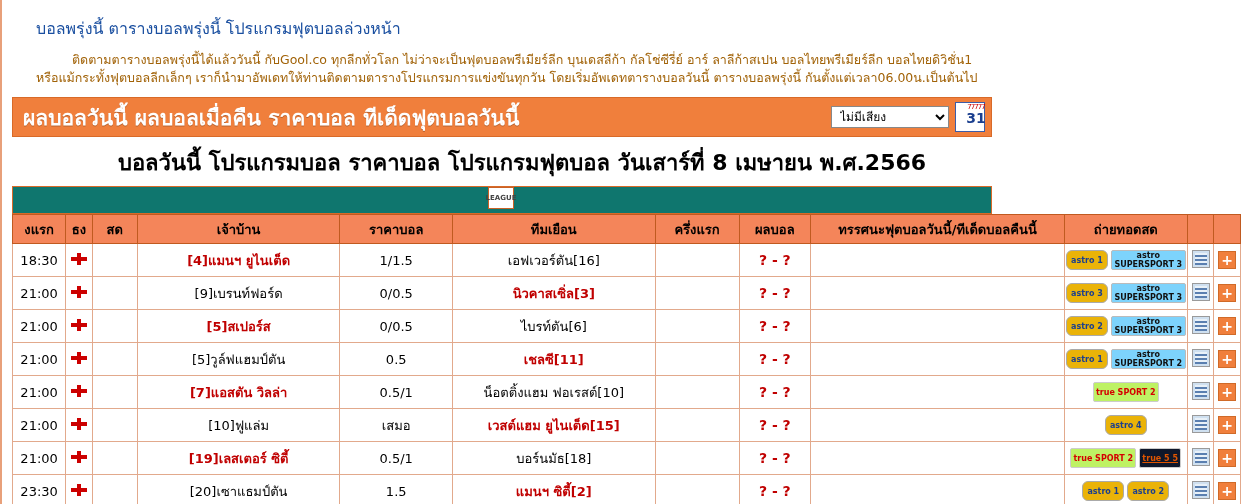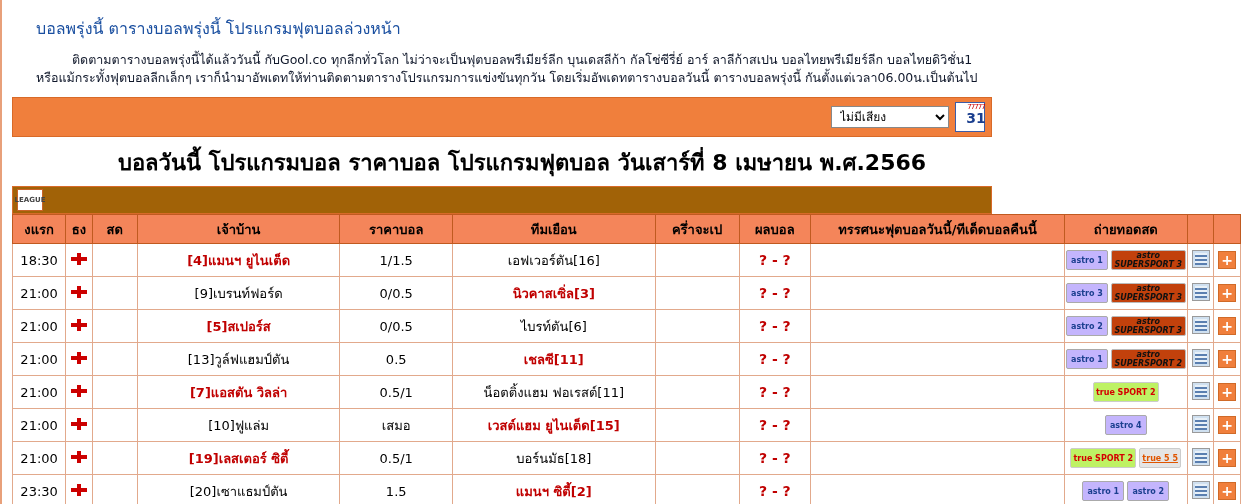--- a/index.html
+++ b/index.html
@@ -10,21 +10,21 @@
     font-size:13px;color:#000;
   }
   .page{width:1002px;height:504px;position:relative;border-left:2px solid #e8a07a;box-sizing:border-box;}
   .topbar{height:6px;background:#ffffff;}
   .intro{padding:10px 14px 0 34px;}
   .intro h1{
     font-size:16px;font-weight:normal;color:#1a4fa0;margin:0 0 10px 0;
     font-family:"DejaVu Sans","Liberation Sans",sans-serif;
   }
   .intro p{
-    margin:0;font-size:12.5px;line-height:18px;color:#0f172a;text-indent:36px;
+    margin:0;font-size:12.5px;line-height:18px;color:#a16207;text-indent:36px;
     max-width:1185px;
   }
   .orangebar{
     margin:10px 10px 0 10px;
     background:#f07f3c;
     border:1px solid #d86a28;
     height:38px;
     display:flex;align-items:center;
     position:relative;
   }
@@ -44,22 +44,22 @@
     padding-left:12px;
   }
   .cal .cal-top{font-size:7px;color:#c00;line-height:8px;letter-spacing:-1px;}
   .cal .cal-num{font-size:14px;font-weight:bold;color:#1b3f8f;line-height:14px;}
   .headline{
     text-align:center;font-size:22px;font-weight:bold;color:#000;
     padding:8px 0 6px 8px;
     margin-left:32px;
   }
   .crumbbar{
-    margin:0 10px;border:1px solid #d86a28;background:#a16207;
-    height:26px;display:flex;align-items:center;color:#fff;font-weight:bold;font-size:13px;
+    margin:0 10px;border:1px solid #d86a28;background:#0f766e;
+    height:26px;display:flex;align-items:center;color:#fff;font-weight:bold;font-size:13px;flex-direction:column;
   }
   .crumbbar .logo{
     width:26px;height:22px;margin:0 6px 0 4px;background:#fff;border:1px solid #c96226;
     display:flex;align-items:center;justify-content:center;font-size:7px;color:#444;
     box-sizing:border-box;
   }
   table.fx{
     margin:0 10px;border-collapse:collapse;width:1229px;
     table-layout:fixed;
   }
@@ -91,24 +91,24 @@
     border:0;
   }
   .flag:before{content:"";position:absolute;left:6px;top:0;width:4px;height:12px;background:#c00;}
   .flag:after{content:"";position:absolute;left:0;top:4px;width:16px;height:4px;background:#c00;}
   .tvwrap{display:flex;align-items:center;justify-content:center;gap:3px;}
   .tvbox{
     height:20px;min-width:42px;border:1px solid #999;border-radius:2px;
     font-size:8px;font-weight:bold;display:flex;align-items:center;justify-content:center;
     color:#fff;padding:0 2px;box-sizing:border-box;
   }
-  .tv-astro{background:#c2410c;color:#111;border-color:#bbb;font-style:italic;}
+  .tv-astro{background:#7dd3fc;color:#111;border-color:#bbb;}
   .tv-true{background:#bef264;color:#d40000;border-color:#ccc;}
-  .tv-true5{background:#e5e5e5;color:#e05500;border-color:#ccc;text-decoration:underline;}
-  .tv-num{background:#c4b5fd;color:#1b3f8f;border-color:#aaa;}
+  .tv-true5{background:#0f172a;color:#e05500;border-color:#ccc;text-decoration:underline;}
+  .tv-num{background:#eab308;color:#1b3f8f;border-color:#aaa;border-radius:6px;}
   .icon-sq{
     width:18px;height:18px;border:1px solid #9a9a9a;background:#cfe0f0;display:inline-block;
     box-sizing:border-box;position:relative;
   }
   .icon-sq:before{
     content:"";position:absolute;left:2px;top:2px;right:2px;bottom:2px;
     background:repeating-linear-gradient(0deg,#5a7fb0 0 2px,#e9f1f8 2px 4px);
   }
   .icon-plus{
     width:18px;height:18px;background:#f07f3c;color:#fff;display:inline-flex;
@@ -122,20 +122,21 @@
 <div class="page">
 
   <div class="topbar"></div>
 
   <div class="intro">
     <h1>บอลพรุ่งนี้ ตารางบอลพรุ่งนี้ โปรแกรมฟุตบอลล่วงหน้า</h1>
     <p>ติดตามตารางบอลพรุ่งนี้ได้แล้ววันนี้ กับGool.co ทุกลีกทั่วโลก ไม่ว่าจะเป็นฟุตบอลพรีเมียร์ลีก บุนเดสลีก้า กัลโช่ซีรี่ย์ อาร์ ลาลีก้าสเปน บอลไทยพรีเมียร์ลีก บอลไทยดิวิชั่น1 หรือแม้กระทั้งฟุตบอลลีกเล็กๆ เราก็นำมาอัพเดทให้ท่านติดตามตารางโปรแกรมการแข่งขันทุกวัน โดยเริ่มอัพเดทตารางบอลวันนี้ ตารางบอลพรุ่งนี้ กันตั้งแต่เวลา06.00น.เป็นต้นไป</p>
   </div>
 
   <div class="orangebar">
+    <div class="obtitle">ผลบอลวันนี้ ผลบอลเมื่อคืน ราคาบอล ทีเด็ดฟุตบอลวันนี้</div>
     <div class="obright">
       <select class="sel">
         <option>ไม่มีเสียง</option>
       </select>
       <div class="cal">
         <div class="cal-top">77777</div>
         <div class="cal-num">31</div>
       </div>
     </div>
   </div>
@@ -162,21 +163,21 @@
         <col class="c-x2">
     </colgroup>
     <thead>
       <tr id="hdr">
           <th>งแรก</th>
           <th>ธง</th>
           <th>สด</th>
           <th>เจ้าบ้าน</th>
           <th>ราคาบอล</th>
           <th>ทีมเยือน</th>
-          <th>ครึ่าจะเป</th>
+          <th>ครึ่งแรก</th>
           <th>ผลบอล</th>
           <th>ทรรศนะฟุตบอลวันนี้/ทีเด็ดบอลคืนนี้</th>
           <th>ถ่ายทอดสด</th>
           <th></th>
           <th></th>
         </tr>
     </thead>
     <tbody id="tbody">
         <tr>
           <td>18:30</td>
@@ -232,42 +233,42 @@
               <span class="tvbox tv-astro">astro SUPERSPORT 3</span>
             </div>
           </td>
           <td><span class="icon-sq"></span></td>
           <td><span class="icon-plus">+</span></td>
         </tr>
         <tr>
           <td>21:00</td>
           <td><span class="flag"></span></td>
           <td></td>
-          <td><span class="team-norm">[13]วูล์ฟแฮมป์ตัน</span></td>
+          <td><span class="team-norm">[5]วูล์ฟแฮมป์ตัน</span></td>
           <td>0.5</td>
           <td><span class="team-hot">เชลซี[11]</span></td>
           <td></td>
           <td><span class="score">? - ?</span></td>
           <td></td>
           <td>
             <div class="tvwrap">
               <span class="tvbox tv-num">astro 1</span>
               <span class="tvbox tv-astro">astro SUPERSPORT 2</span>
             </div>
           </td>
           <td><span class="icon-sq"></span></td>
           <td><span class="icon-plus">+</span></td>
         </tr>
         <tr>
           <td>21:00</td>
           <td><span class="flag"></span></td>
           <td></td>
           <td><span class="team-hot">[7]แอสตัน วิลล่า</span></td>
           <td>0.5/1</td>
-          <td><span class="team-norm">น็อตติ้งแฮม ฟอเรสต์[11]</span></td>
+          <td><span class="team-norm">น็อตติ้งแฮม ฟอเรสต์[10]</span></td>
           <td></td>
           <td><span class="score">? - ?</span></td>
           <td></td>
           <td>
             <div class="tvwrap">
               <span class="tvbox tv-true">true SPORT 2</span>
             </div>
           </td>
           <td><span class="icon-sq"></span></td>
           <td><span class="icon-plus">+</span></td>

